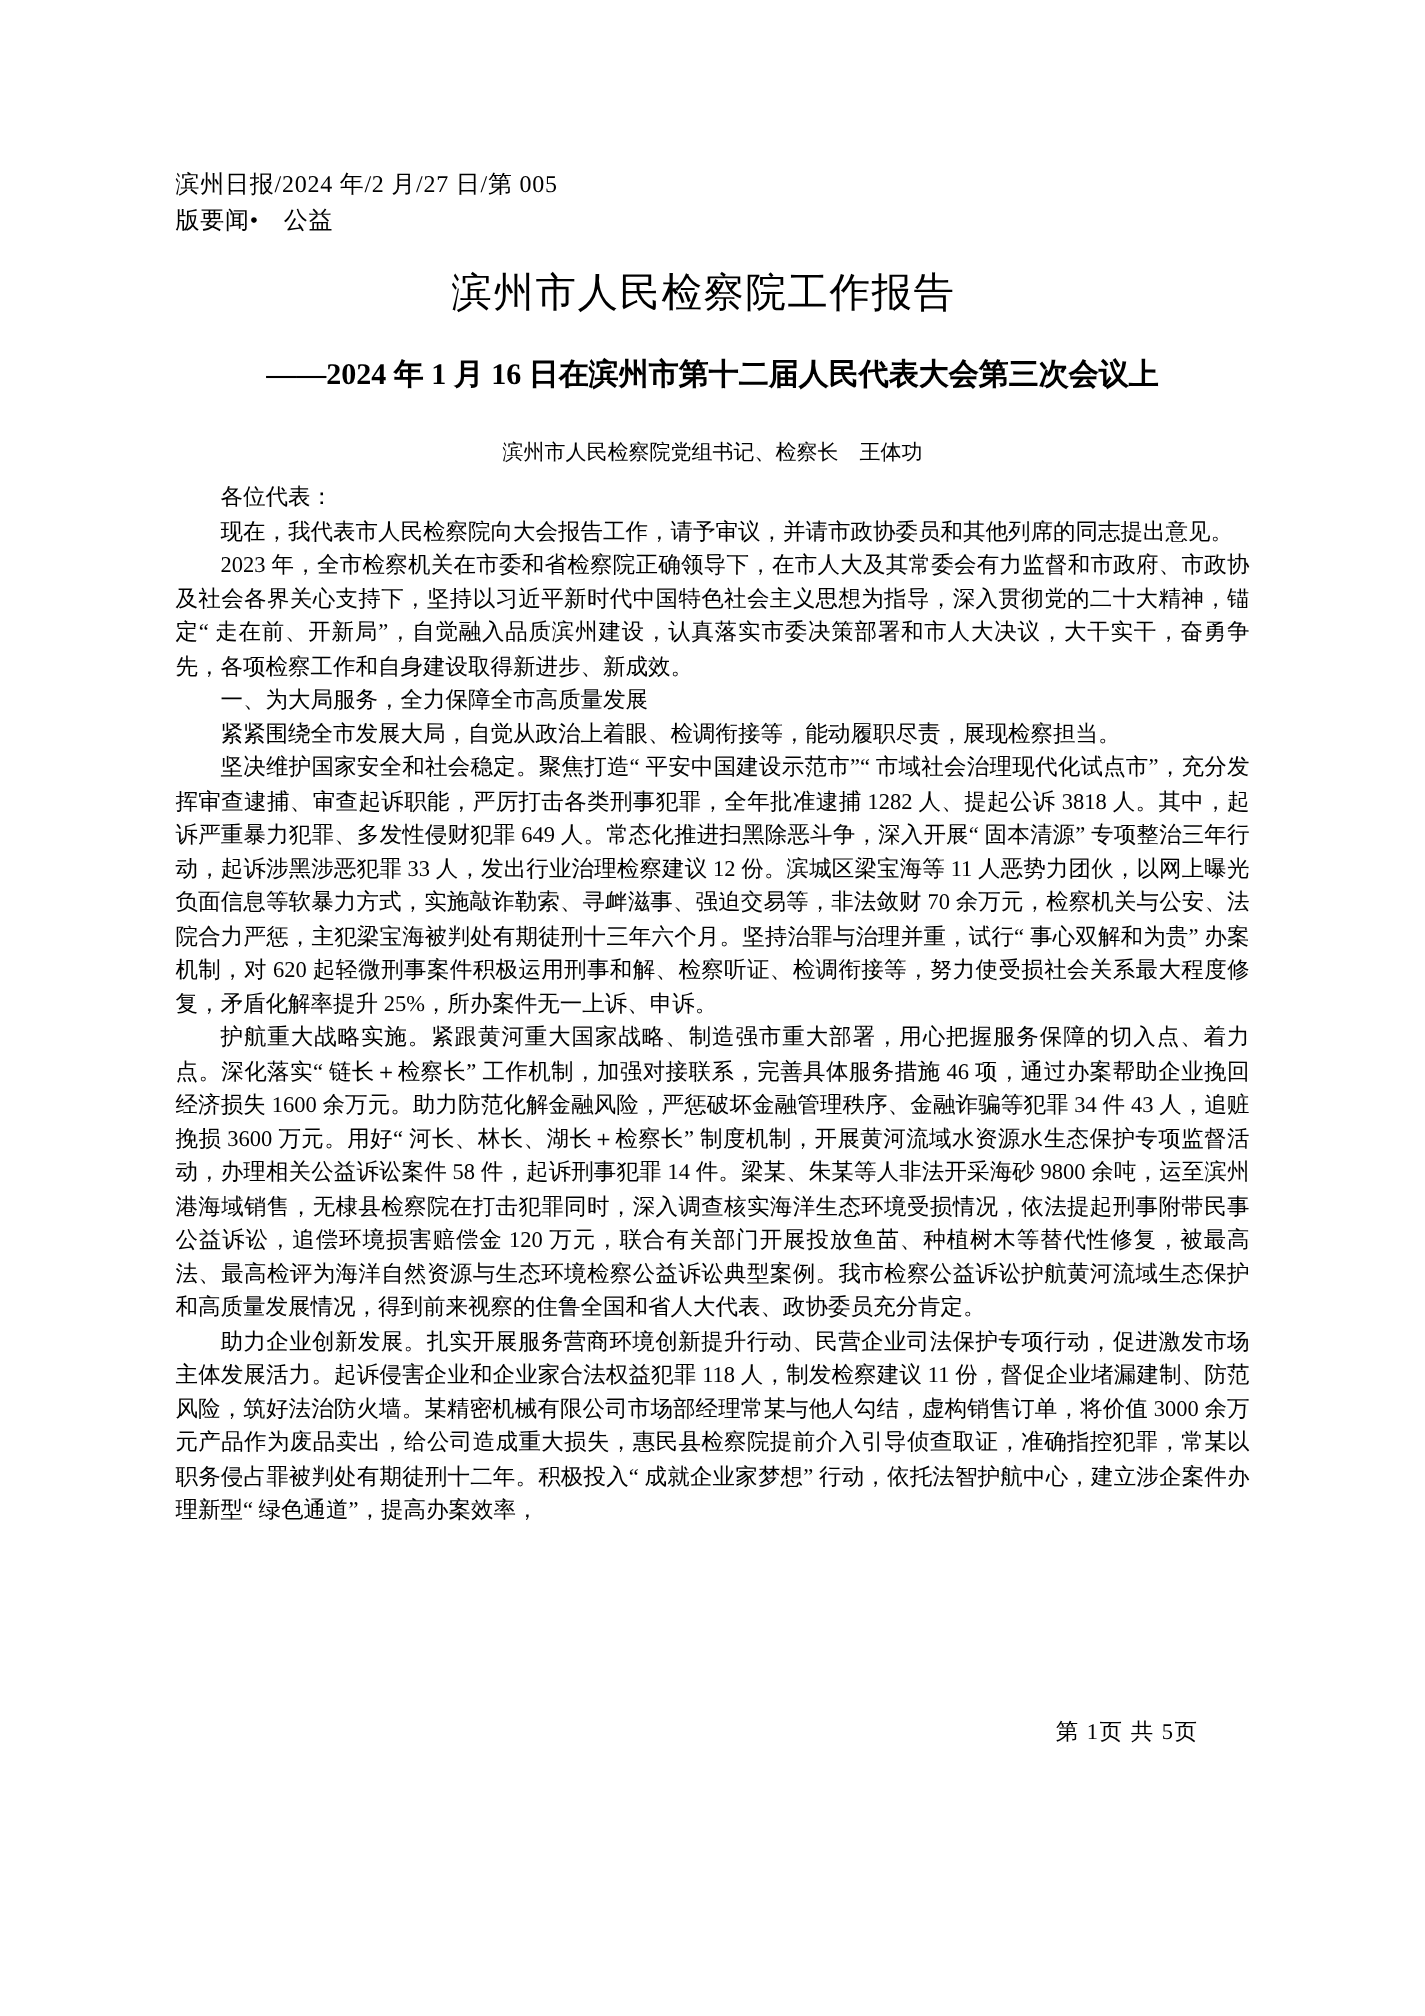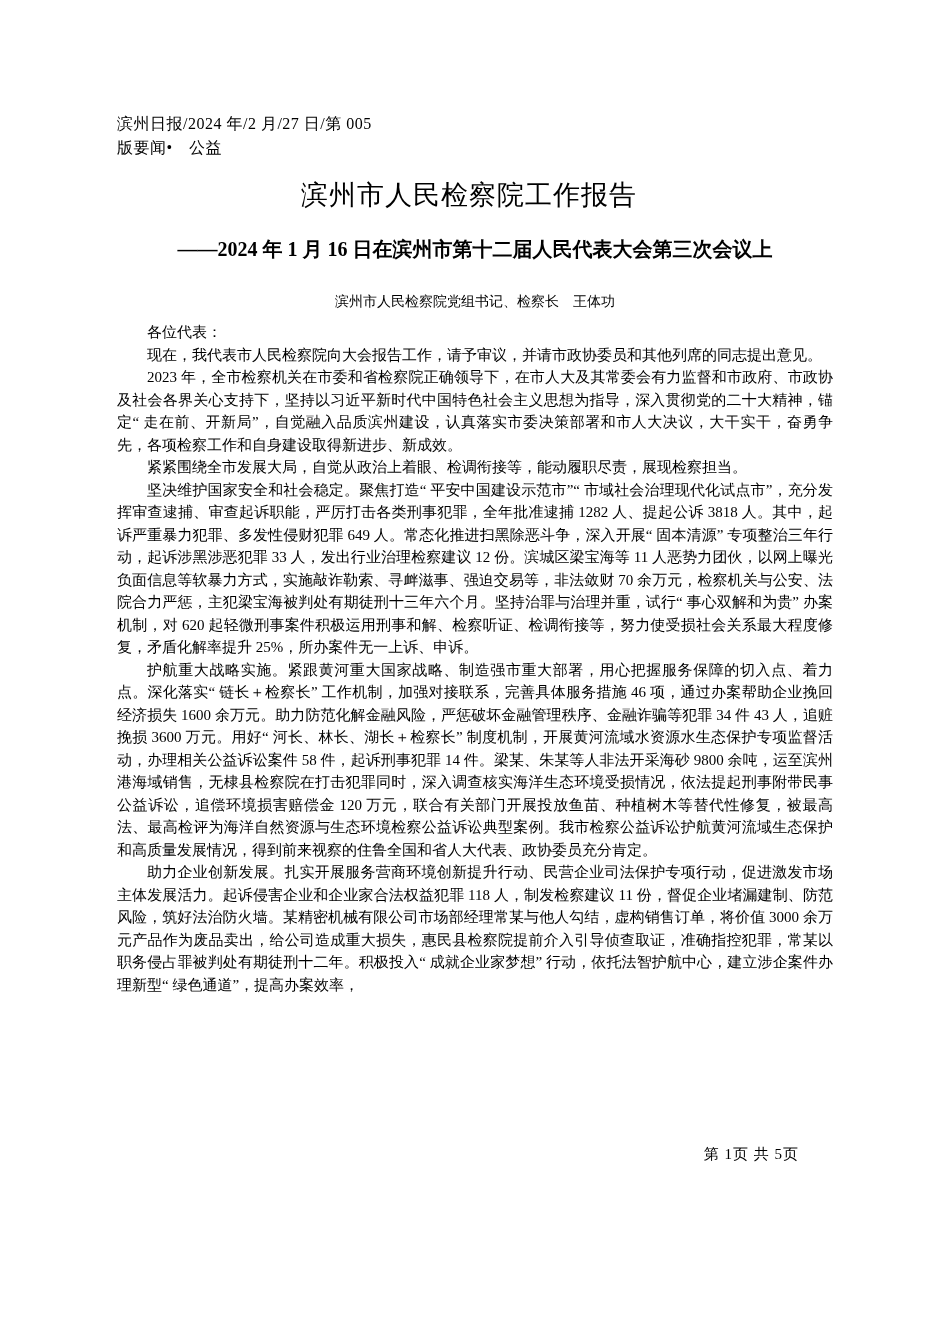--- a/index.html
+++ b/index.html
@@ -92,20 +92,21 @@
   <h1 class="report-title">滨州市人民检察院工作报告</h1>
 
   <h2 class="report-subtitle">——2024 年 1 月 16 日在滨州市第十二届人民代表大会第三次会议上</h2>
 
   <div class="report-byline">滨州市人民检察院党组书记、检察长　王体功</div>
 
   <div class="body-text">
     <p>各位代表：</p>
     <p>现在，我代表市人民检察院向大会报告工作，请予审议，并请市政协委员和其他列席的同志提出意见。</p>
     <p>2023 年，全市检察机关在市委和省检察院正确领导下，在市人大及其常委会有力监督和市政府、市政协及社会各界关心支持下，坚持以习近平新时代中国特色社会主义思想为指导，深入贯彻党的二十大精神，锚定“ 走在前、开新局”，自觉融入品质滨州建设，认真落实市委决策部署和市人大决议，大干实干，奋勇争先，各项检察工作和自身建设取得新进步、新成效。</p>
+    <p>一、为大局服务，全力保障全市高质量发展</p>
     <p>紧紧围绕全市发展大局，自觉从政治上着眼、检调衔接等，能动履职尽责，展现检察担当。</p>
     <p>坚决维护国家安全和社会稳定。聚焦打造“ 平安中国建设示范市”“ 市域社会治理现代化试点市”，充分发挥审查逮捕、审查起诉职能，严厉打击各类刑事犯罪，全年批准逮捕 1282 人、提起公诉 3818 人。其中，起诉严重暴力犯罪、多发性侵财犯罪 649 人。常态化推进扫黑除恶斗争，深入开展“ 固本清源” 专项整治三年行动，起诉涉黑涉恶犯罪 33 人，发出行业治理检察建议 12 份。滨城区梁宝海等 11 人恶势力团伙，以网上曝光负面信息等软暴力方式，实施敲诈勒索、寻衅滋事、强迫交易等，非法敛财 70 余万元，检察机关与公安、法院合力严惩，主犯梁宝海被判处有期徒刑十三年六个月。坚持治罪与治理并重，试行“ 事心双解和为贵” 办案机制，对 620 起轻微刑事案件积极运用刑事和解、检察听证、检调衔接等，努力使受损社会关系最大程度修复，矛盾化解率提升 25%，所办案件无一上诉、申诉。</p>
     <p>护航重大战略实施。紧跟黄河重大国家战略、制造强市重大部署，用心把握服务保障的切入点、着力点。深化落实“ 链长＋检察长” 工作机制，加强对接联系，完善具体服务措施 46 项，通过办案帮助企业挽回经济损失 1600 余万元。助力防范化解金融风险，严惩破坏金融管理秩序、金融诈骗等犯罪 34 件 43 人，追赃挽损 3600 万元。用好“ 河长、林长、湖长＋检察长” 制度机制，开展黄河流域水资源水生态保护专项监督活动，办理相关公益诉讼案件 58 件，起诉刑事犯罪 14 件。梁某、朱某等人非法开采海砂 9800 余吨，运至滨州港海域销售，无棣县检察院在打击犯罪同时，深入调查核实海洋生态环境受损情况，依法提起刑事附带民事公益诉讼，追偿环境损害赔偿金 120 万元，联合有关部门开展投放鱼苗、种植树木等替代性修复，被最高法、最高检评为海洋自然资源与生态环境检察公益诉讼典型案例。我市检察公益诉讼护航黄河流域生态保护和高质量发展情况，得到前来视察的住鲁全国和省人大代表、政协委员充分肯定。</p>
     <p>助力企业创新发展。扎实开展服务营商环境创新提升行动、民营企业司法保护专项行动，促进激发市场主体发展活力。起诉侵害企业和企业家合法权益犯罪 118 人，制发检察建议 11 份，督促企业堵漏建制、防范风险，筑好法治防火墙。某精密机械有限公司市场部经理常某与他人勾结，虚构销售订单，将价值 3000 余万元产品作为废品卖出，给公司造成重大损失，惠民县检察院提前介入引导侦查取证，准确指控犯罪，常某以职务侵占罪被判处有期徒刑十二年。积极投入“ 成就企业家梦想” 行动，依托法智护航中心，建立涉企案件办理新型“ 绿色通道”，提高办案效率，</p>
   </div>
 
   <div class="page-footer">第 1页 共 5页</div>
 
 </div>
 

